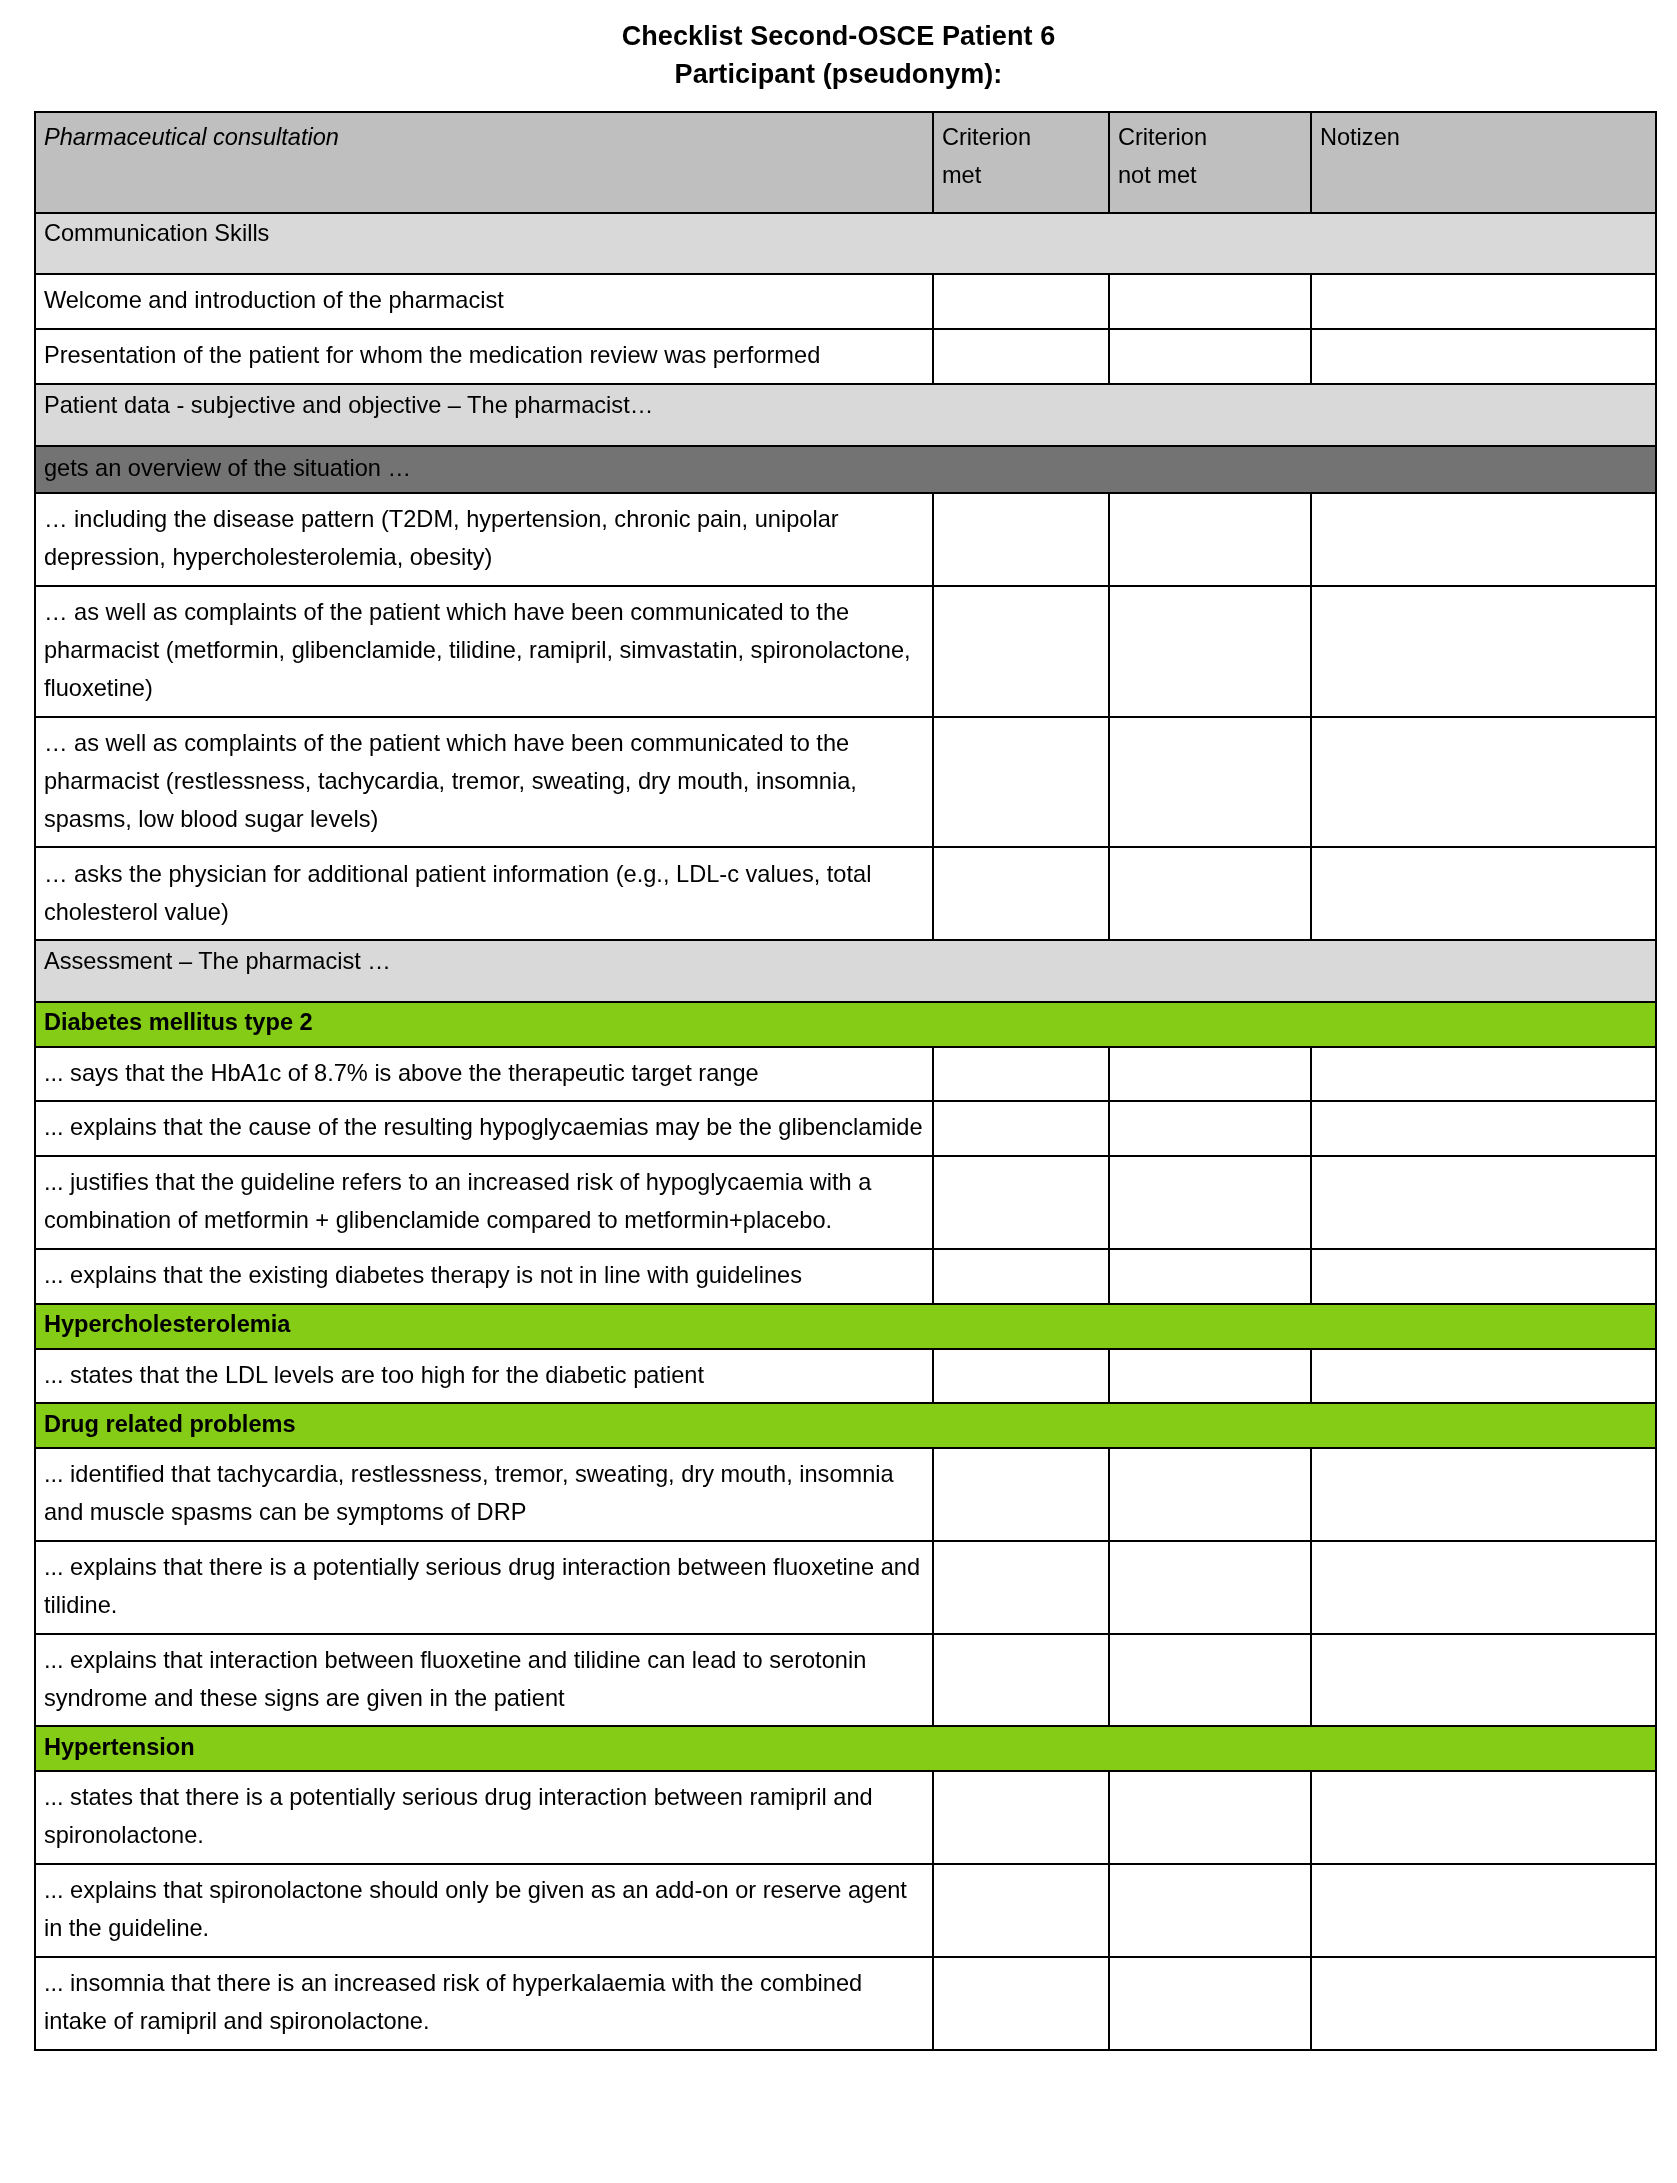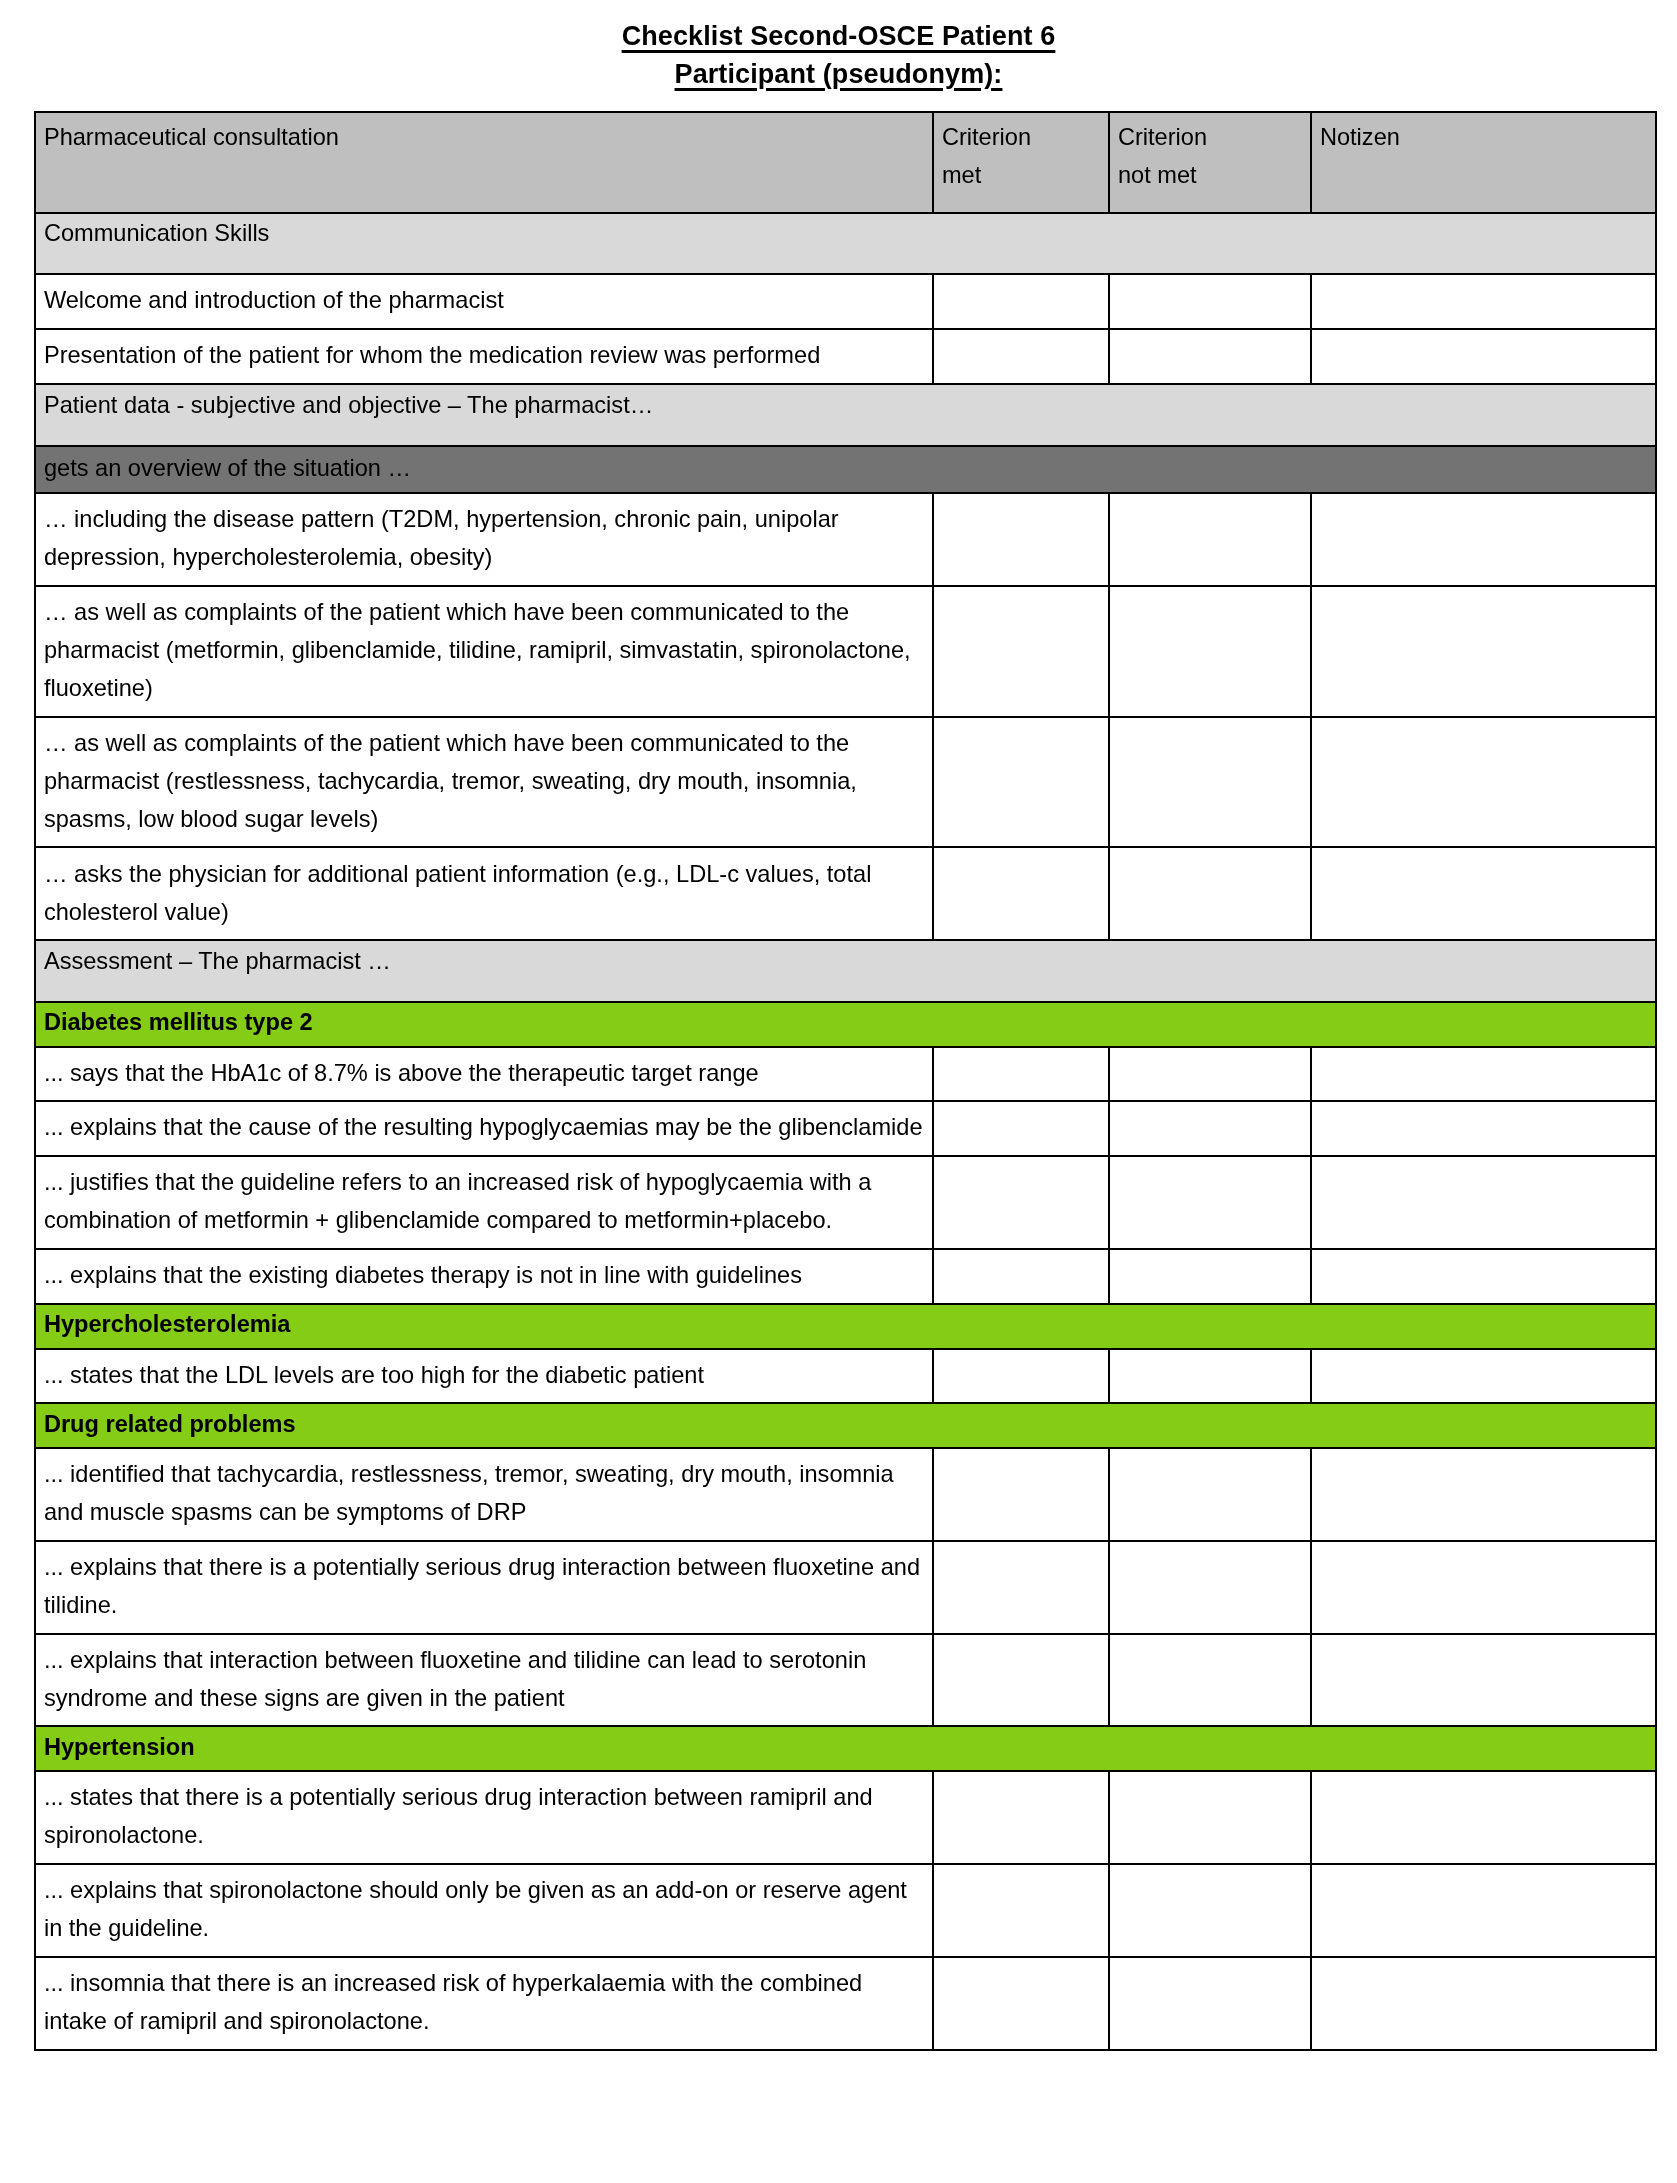--- a/index.html
+++ b/index.html
@@ -26,21 +26,20 @@
   
   .title-block {
     width: 1677px;
     padding-top: 16.6px;
     text-align: center;
   }
   .doc-title {
     font-size: 27px;
     font-weight: bold;
     line-height: 38px;
-    text-decoration: underline;
     text-decoration-thickness: 3.1px;
     text-underline-offset: 5.2px;
     letter-spacing: 0.1px;
   }
 
   
   .checklist-wrap {
     margin-left: 34px;
     margin-top: 18.3px;
     width: 1621px;
@@ -63,21 +62,21 @@
     line-height: 38px;
     word-wrap: break-word;
   }
 
   
   tr.head-row td {
     background: #bfbfbf;
     height: 85px;
     padding-top: 5.2px;
   }
-  tr.head-row td.head-item { line-height: 38px; }
+  tr.head-row td.head-item { line-height: 38px; font-style: italic; }
   tr.head-row td.head-crit { line-height: 38px; }
 
   
   tr.section-row td {
     background: #d9d9d9;
     padding-top: 2.6px;
     padding-bottom: 22px;
     line-height: 35px;
   }
 

